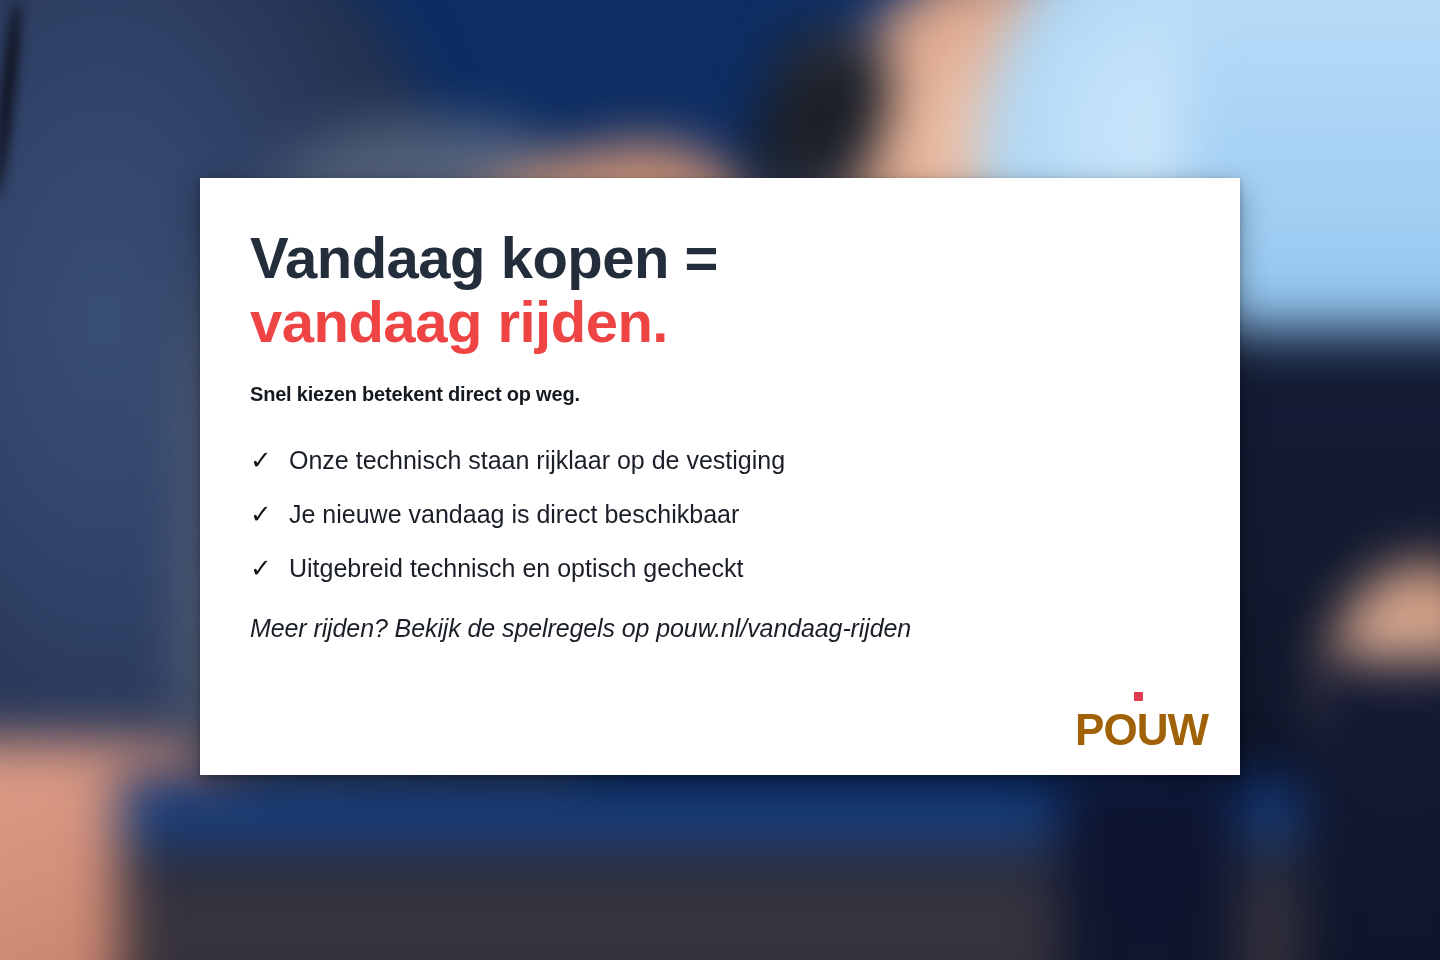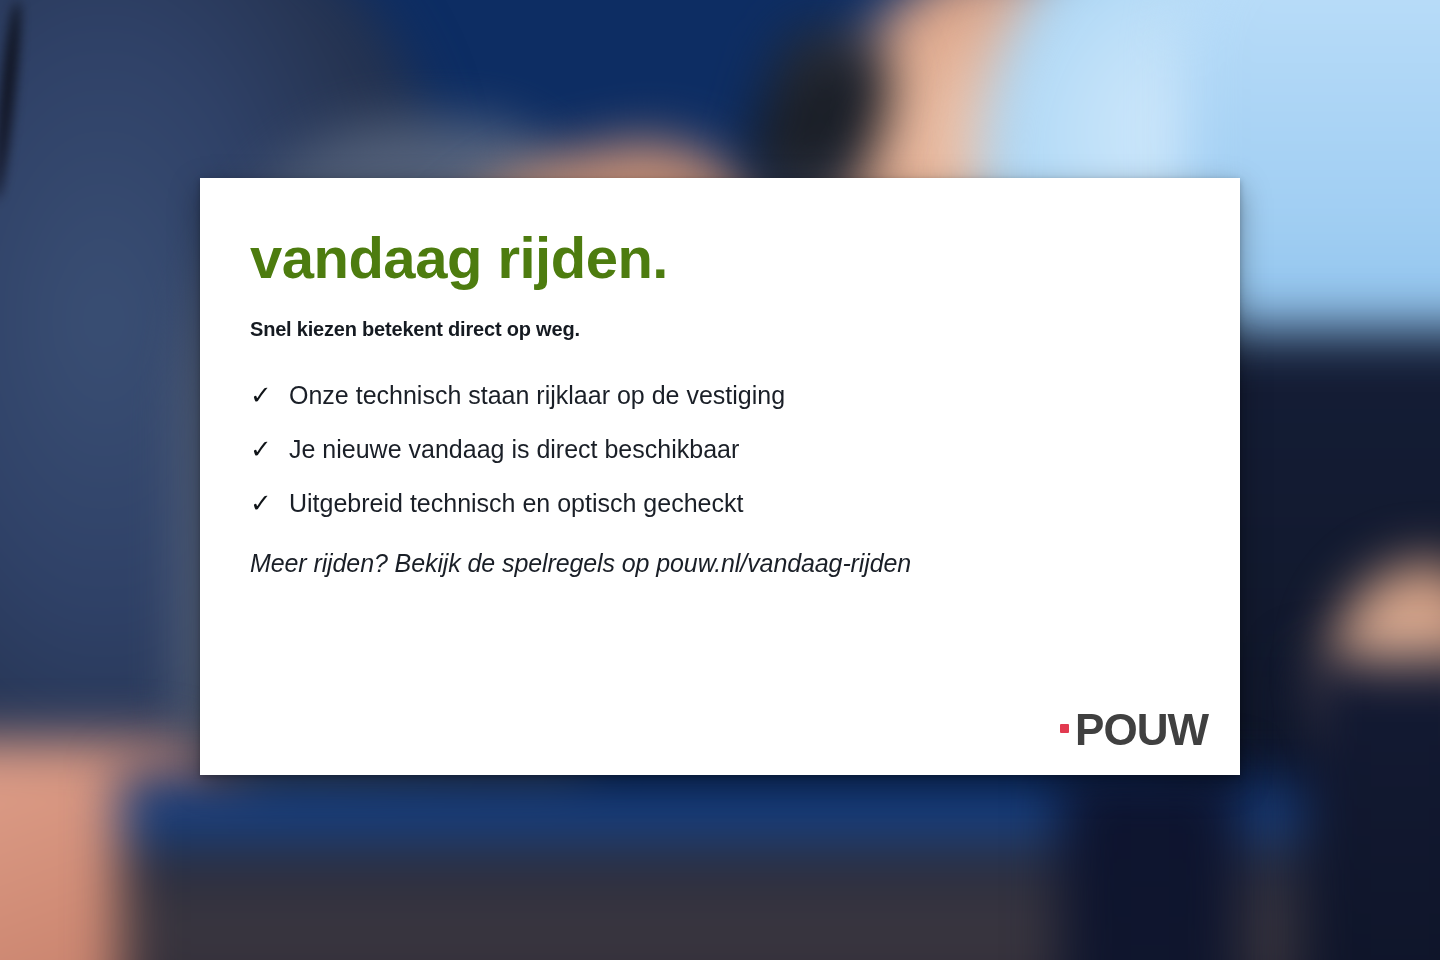--- a/index.html
+++ b/index.html
@@ -153,21 +153,21 @@
   .headline {
     margin: 0;
     font-size: 58px;
     line-height: 1.11;
     font-weight: 700;
     letter-spacing: -0.5px;
     color: #232d3b;
   }
   .headline .line2 {
     display: block;
-    color: #4d7c0f;
+    color: #ef4444;
   }
 
   .subhead {
     margin: 28px 0 0 0;
     font-size: 20px;
     font-weight: 700;
     letter-spacing: -0.2px;
     color: #151a21;
   }
 
@@ -200,24 +200,25 @@
     letter-spacing: -0.1px;
     color: #1a1f27;
   }
 
   .logo {
     position: absolute;
     right: 32px;
     bottom: 20px;
     display: flex;
     align-items: center;
-    color: #404040;
+    color: #a16207;
     font-size: 44px;
     font-weight: 700;
     letter-spacing: -1px;
+    flex-direction: column;
   }
   .logo .dot {
     width: 9px;
     height: 9px;
     background: #e23a50;
     border-radius: 1px;
     margin-right: 6px;
     margin-bottom: 4px;
   }
 </style>
@@ -242,20 +243,21 @@
     <div class="bg-layer bg-floor"></div>
     <div class="bg-layer bg-floor-dark-right"></div>
     <div class="bg-layer bg-navy-right-edge"></div>
     <div class="bg-cable"></div>
   </div>
 
   <div class="card">
     <div class="card-inner">
 
       <h1 class="headline">
+        <span>Vandaag kopen =</span>
         <span class="line2">vandaag rijden.</span>
       </h1>
 
       <p class="subhead">Snel kiezen betekent direct op weg.</p>
 
       <ul class="benefits">
         <li class="benefit">
           <span class="check">✓</span>
           <span>Onze technisch staan rijklaar op de vestiging</span>
         </li>

